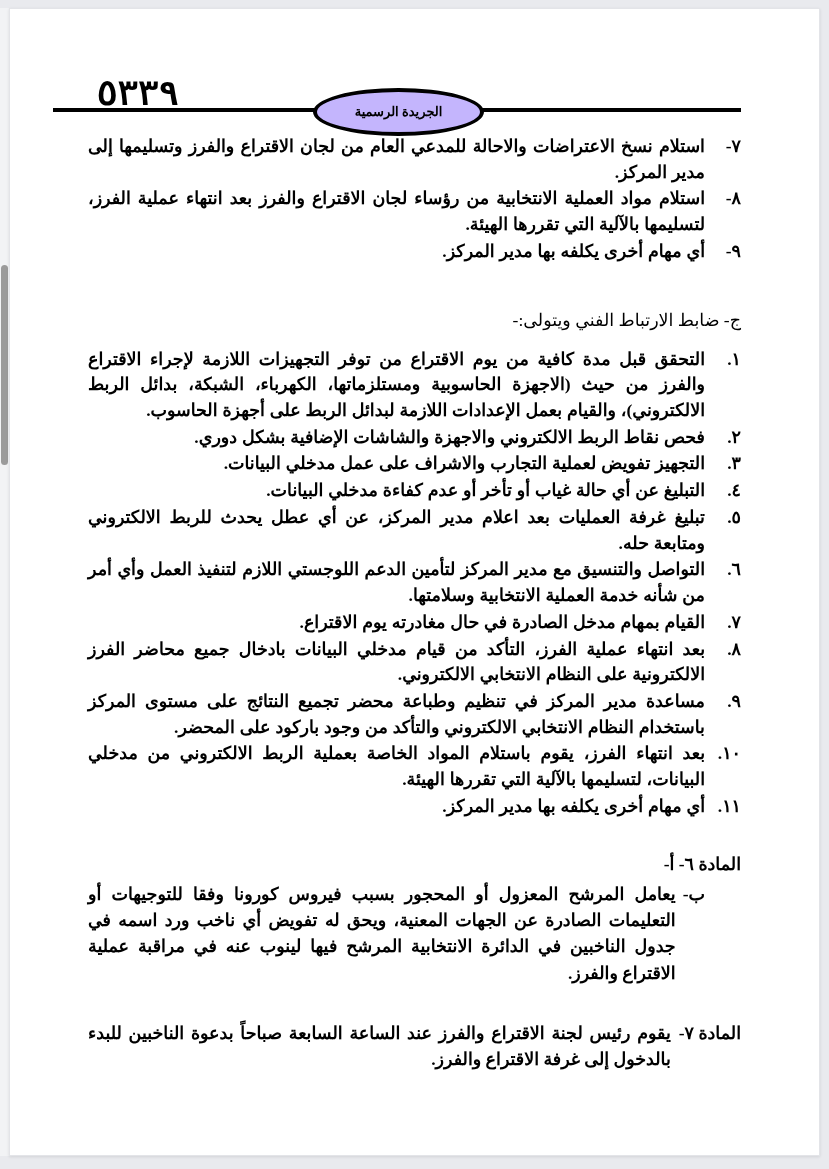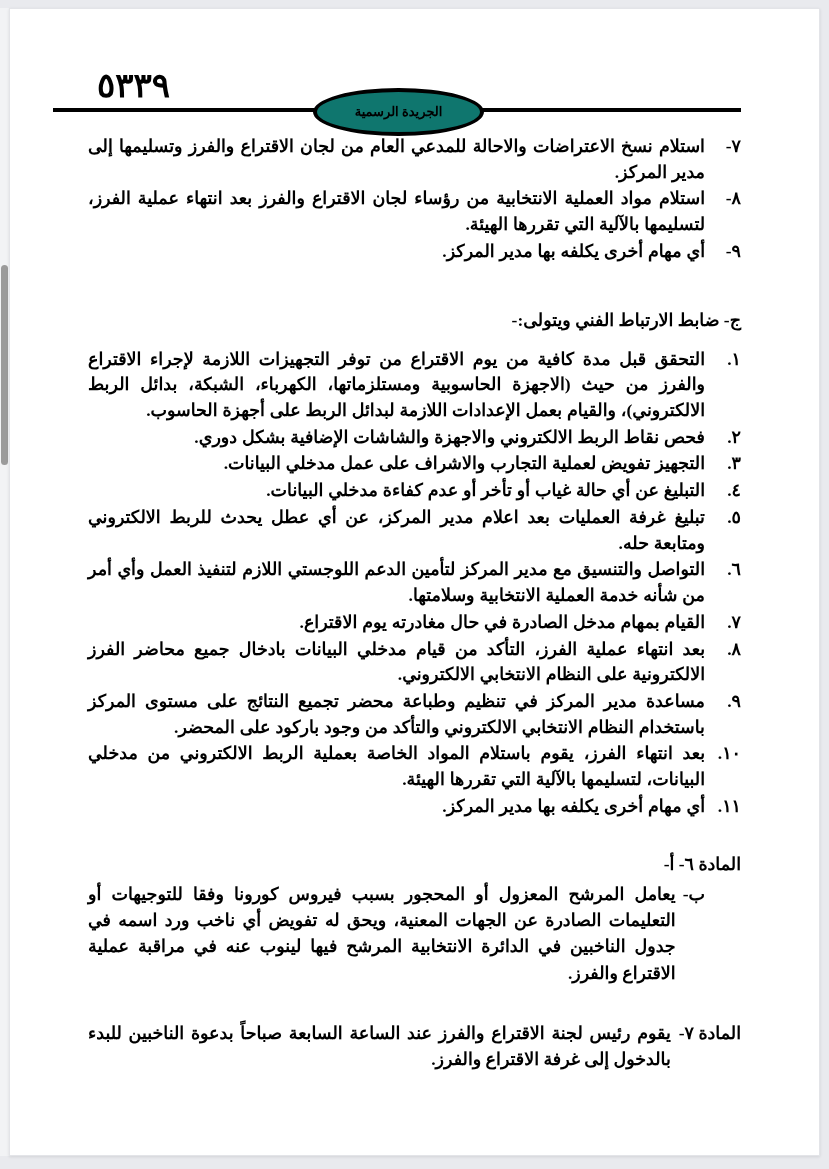--- a/index.html
+++ b/index.html
@@ -56,23 +56,23 @@
   }
 
   
   .masthead {
     position: relative;
     height: 78px;
     margin: 0;
   }
   .folio {
     position: absolute;
-    top: 56px;
+    top: 64px;
     left: 87px;           
-    font-family: Liberation Sans, sans-serif;
+    font-family: Liberation Mono, monospace;
     font-size: 34px;
     font-weight: 700;
     color: #000;
     letter-spacing: 1px;
     direction: rtl;
   }
   .rule {
     position: absolute;
     top: 99px;
     left: 43px;
@@ -81,21 +81,21 @@
     background: #000;
   }
   .seal {
     position: absolute;
     top: 79px;
     left: 303px;
     width: 163px;
     height: 40px;
     border: 4px solid #000;
     border-radius: 50% / 50%;
-    background: #0f766e;
+    background: #c4b5fd;
     display: flex;
     align-items: center;
     justify-content: center;
     font-family: Liberation Serif, serif;
   }
   .seal-text {
     font-size: 13px;
     font-weight: 700;
     color: #000;
     direction: rtl;
@@ -140,21 +140,21 @@
   .li .txt {
     flex: 1 1 auto;
     text-align: justify;
     text-align-last: right;
     word-spacing: 0.5px;
   }
 
   .section-heading {
     text-align: center;
     font-size: 17.5px;
-    font-weight: 700;
+    font-weight: 400;
     margin: 22px 0 16px 0;
     direction: rtl;
   }
   .gap-md { height: 22px; }
   .gap-lg { height: 30px; }
 
   
   .article {
     display: flex;
     flex-direction: row;

